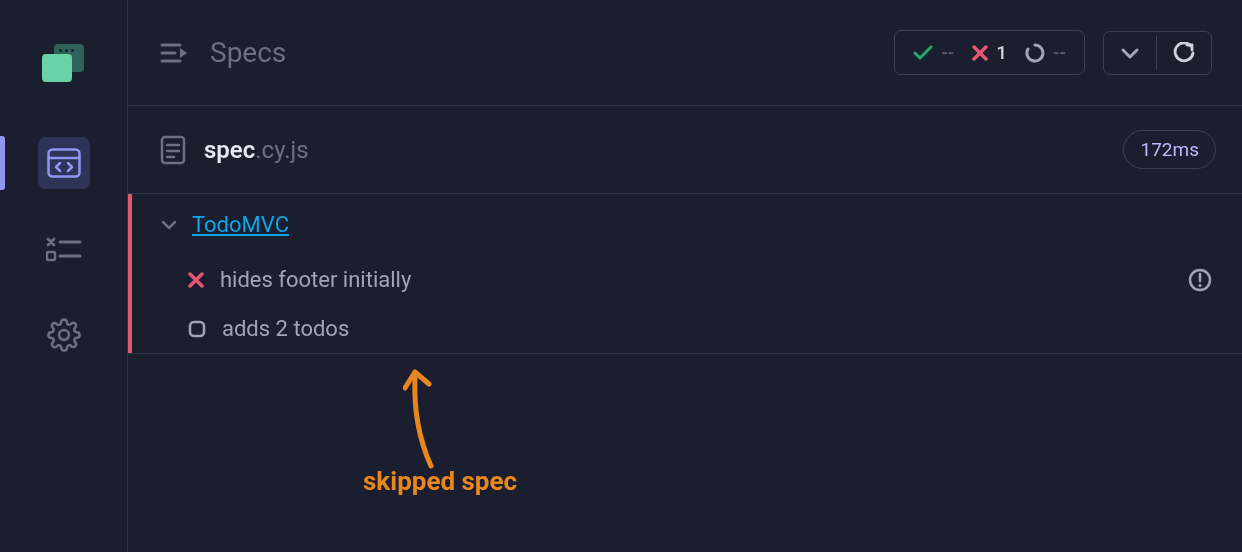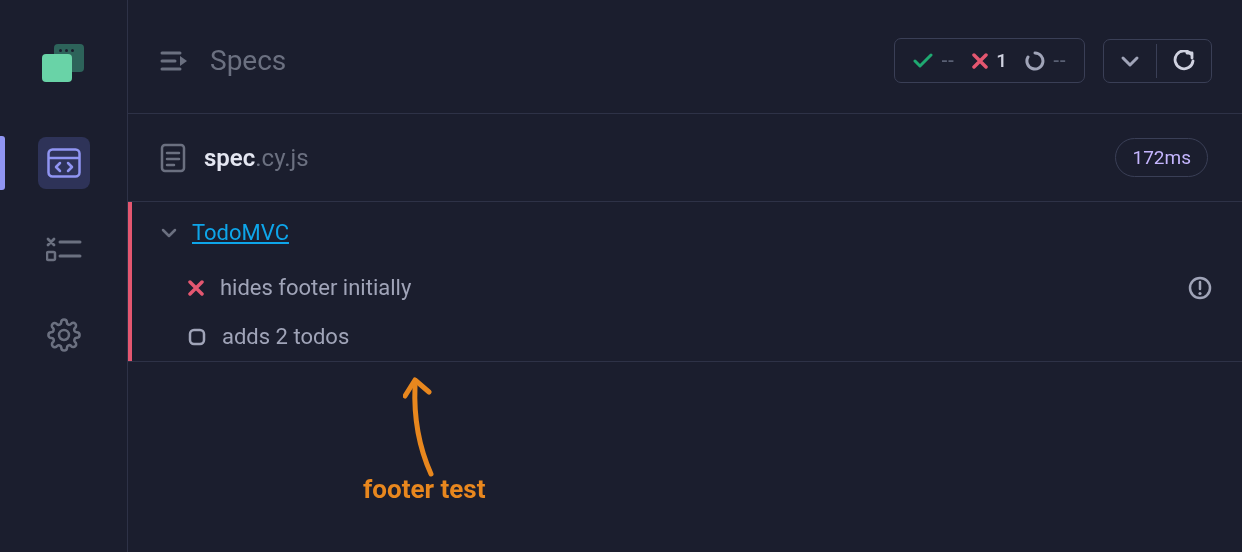--- a/index.html
+++ b/index.html
@@ -99,21 +99,20 @@
       height: 3px;
       border-radius: 50%;
       background: #1b1e2e;
     }
 
     
     .main {
       flex: 1;
       display: flex;
       flex-direction: column;
-      margin-top: 8px;
     }
 
     .header {
       display: flex;
       align-items: center;
       justify-content: space-between;
       padding: 30px 30px 30px 32px;
       border-bottom: 1px solid #2e3247;
     }
 
@@ -176,21 +175,21 @@
 
     .control-btn:first-child {
       border-right: 1px solid #3a3f56;
     }
 
     
     .spec-file-row {
       display: flex;
       align-items: center;
       justify-content: space-between;
-      padding: 24px 34px 24px 32px;
+      padding: 24px 26px 24px 32px;
       border-bottom: 1px solid #2e3247;
     }
 
     .spec-file-left {
       display: flex;
       align-items: center;
       gap: 18px;
     }
 
     .spec-filename {
@@ -427,16 +426,16 @@
       </div>
     </div>
   </div>
   <div class="suite-bottom-border"></div>
 
   <div class="annotation">
     <svg class="annotation-arrow" width="60" height="110" viewBox="0 0 60 110">
       <path d="M 28 100 Q 10 60 12 12" fill="none" stroke="#e8871e" stroke-width="5" stroke-linecap="round"></path>
       <path d="M 2 22 L 12 6 L 26 18" fill="none" stroke="#e8871e" stroke-width="5" stroke-linecap="round" stroke-linejoin="round"></path>
     </svg>
-    <div class="annotation-text">footer test</div>
+    <div class="annotation-text">skipped spec</div>
   </div>
 
 </div>
 
 </body></html>

